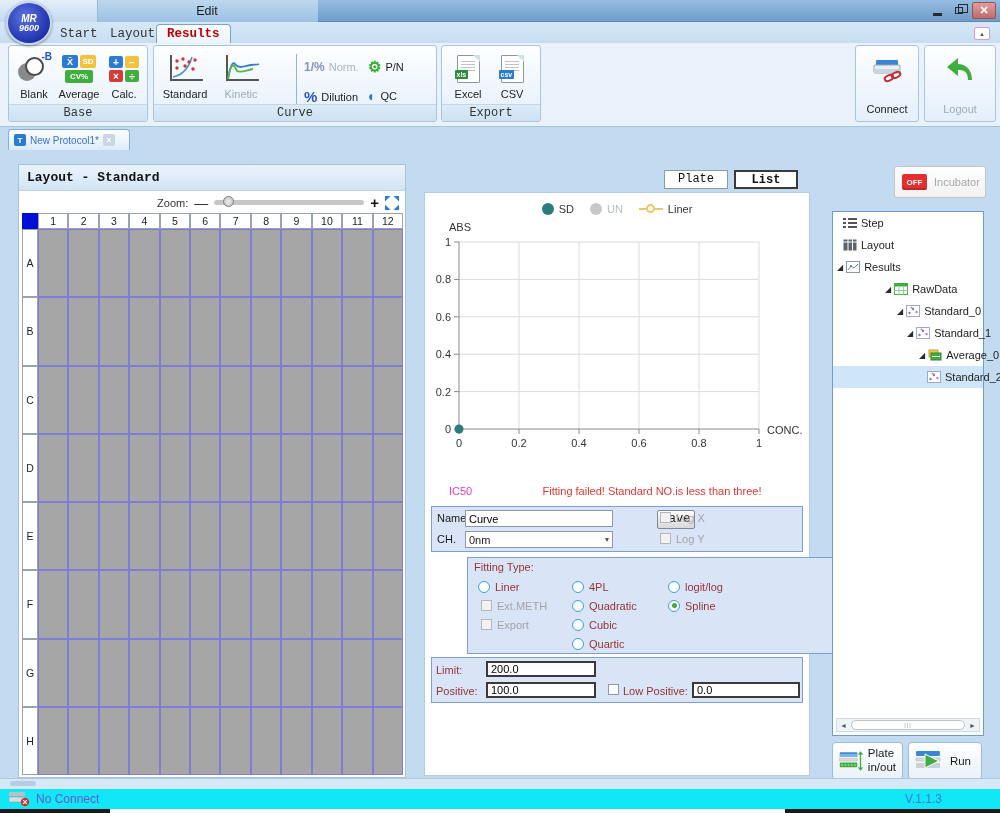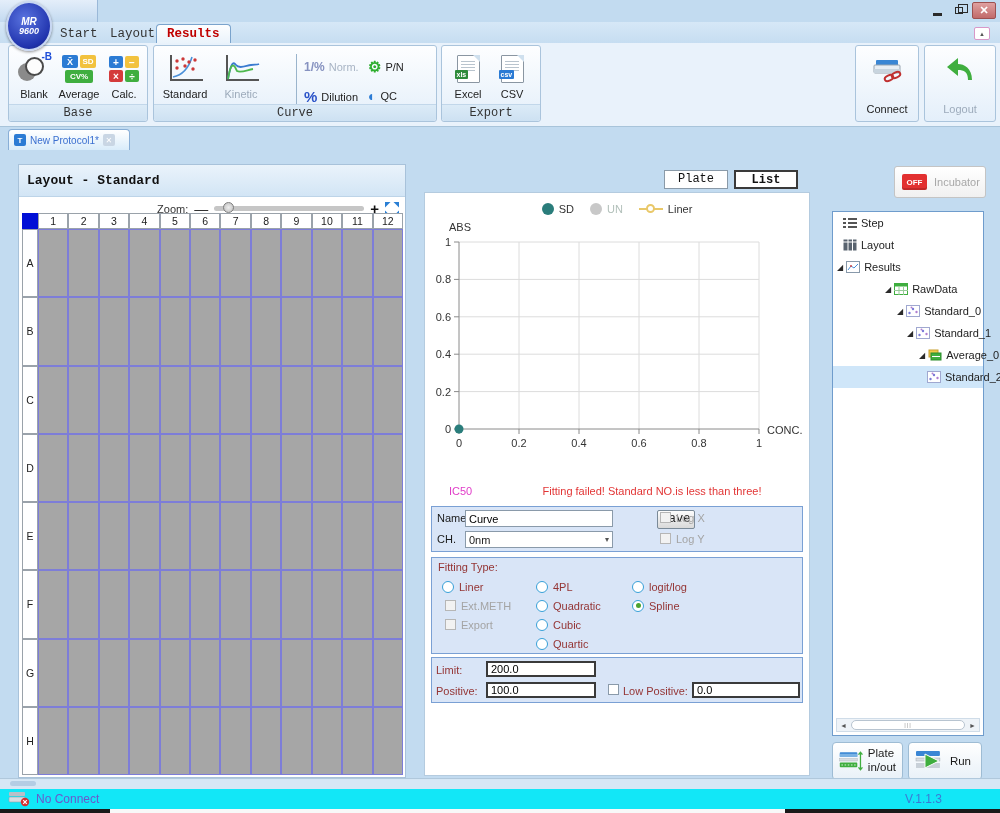--- a/index.html
+++ b/index.html
@@ -7,21 +7,21 @@
   body { font-family:"Liberation Sans", sans-serif; font-size:12px; color:#222; }
   #app { position:relative; width:1000px; height:813px; background:#c2dbf0; overflow:hidden; }
   .abs { position:absolute; }
 
   
   #titlebar { left:0; top:0; width:1000px; height:22px;
     background:linear-gradient(#96bce4,#6f9cc9); border-bottom:1px solid #5d88b5; }
   #title-tab { left:96px; top:0; width:222px; height:22px;
     background:linear-gradient(#bdd7ee,#9cc0e4); display:flex; align-items:center; justify-content:center;
     color:#1a1a1a; font-size:12.5px; }
-  #logo { left:6px; top:1px; width:46px; height:50px; border-radius:50%; z-index:30;
+  #logo { left:6px; top:1px; width:46px; height:44px; border-radius:50%; z-index:30;
     background:radial-gradient(circle at 40% 35%, #5a74e0, #2033ad 70%, #101a6a);
     border:2px solid #c7d6f2; box-shadow:0 1px 3px rgba(0,0,0,.45);
     display:flex; flex-direction:column; align-items:center; justify-content:center;
     color:#fff; font-style:italic; font-weight:bold; line-height:1; }
   #logo .l1 { font-size:10px; } #logo .l2 { font-size:9px; }
   #logo-tab { left:0; top:0; width:98px; height:22px; background:linear-gradient(#e4eefa,#c3daf0); border-right:1px solid #9ab8d8; }
   .win-btn { top:3px; height:15px; display:flex; align-items:center; justify-content:center; cursor:default; }
   #btn-min { left:928px; width:18px; } #btn-min i { width:9px; height:3px; background:#2a2a2a; display:block; margin-top:7px; }
   #btn-restore { left:950px; width:18px; }
   #btn-restore i { width:8px; height:7px; border:1.4px solid #2a2a2a; display:block; position:relative; background:transparent; }
@@ -73,21 +73,21 @@
     border:1px solid #88aed6; border-bottom:none; border-radius:4px 4px 0 0;
     display:flex; align-items:center; gap:4px; padding:0 5px; }
   #doc-tab .ticon-t { width:12px; height:12px; background:#2b7bd4; color:#fff; font-size:8px; font-weight:bold;
     border-radius:2px; display:flex; align-items:center; justify-content:center; }
   #doc-tab .tlabel { color:#3a6fd0; font-size:10px; white-space:nowrap; }
   #doc-tab .tclose { width:12px; height:12px; background:#c9d6e4; border-radius:2px; color:#fff; font-size:8px;
     display:flex; align-items:center; justify-content:center; }
 
   
   #left-panel { left:18px; top:164px; width:388px; height:614px; background:#fff; border:1px solid #a8c2da; }
-  #lp-header { height:32px; background:linear-gradient(#eaf3fb,#d2e5f5); border-bottom:1px solid #bdd4e8;
+  #lp-header { height:26px; background:linear-gradient(#eaf3fb,#d2e5f5); border-bottom:1px solid #bdd4e8;
     font-family:"Liberation Mono", monospace; font-weight:bold; font-size:13px; color:#111;
     display:flex; align-items:center; padding-left:8px; }
   #zoom-row { height:23px; display:flex; align-items:center; justify-content:flex-end; gap:6px; padding-right:6px; font-size:11px; color:#333; }
   #zoom-track { width:150px; height:5px; background:#c6c6c6; border-radius:3px; position:relative; }
   #zoom-thumb { position:absolute; left:9px; top:-4px; width:11px; height:11px; border-radius:50%;
     background:radial-gradient(#eee,#bbb); border:1px solid #7e7e7e; }
   #plate-grid { position:absolute; left:3px; top:48px; width:381px; height:562px;
     display:grid; grid-template-columns:16px repeat(12,1fr); grid-template-rows:16px repeat(8,1fr); background:#b0b0b0; }
   #plate-grid .cell { background:#fff; border:1px solid #9aa2aa; display:flex; align-items:center; justify-content:center;
     font-size:10.5px; color:#222; }
@@ -160,20 +160,23 @@
   #bottom-strip { left:0; top:809px; width:1000px; height:4px; background:#1a1a1a; }
   #bottom-white { left:110px; top:809px; width:675px; height:4px; background:#f8f8f8; }
 
   svg { display:block; }
 </style>
 </head>
 <body>
 
 <div id="app">
 
+  <div id="titlebar" class="abs">
+    <div id="title-tab" class="abs">Edit</div>
+  </div>
   <div id="logo-tab" class="abs"></div>
   <div id="logo" class="abs">
     <span class="l1">MR</span>
     <span class="l2">9600</span>
   </div>
   <div id="btn-min" class="abs win-btn">
       <i></i>
     </div>
   <div id="btn-restore" class="abs win-btn">
       <i></i>
@@ -555,21 +558,21 @@
       <span class="flabel gray-lb" style="left:244px; top:5px;">Log X</span>
       <span class="flabel" style="left:5px; top:26px;">CH.</span>
       <div id="dropdown-ch" style="left:33px; top:24px; width:148px;">
         <span>0nm</span>
         <span class="arr">▾</span>
       </div>
       <span class="chk" style="position:absolute; left:228px; top:26px;"></span>
       <span class="flabel gray-lb" style="left:244px; top:26px;">Log Y</span>
     </div>
 
-    <div class="sub-panel" style="top:364px; height:97px;">
+    <div class="sub-panel" style="top:364px; height:97px;margin-left:36px;">
       <span class="flabel maroon" style="left:6px; top:3px;">Fitting Type:</span>
       <div style="position:absolute; left:10px; top:22px;">
         <div class="fit-row">
           <span class="radio"></span>
           <span class="maroon">Liner</span>
           </div>
         <div class="fit-row" style="padding-left:3px;">
           <span class="chk"></span>
           <span class="gray-lb">Ext.METH</span>
           </div>

